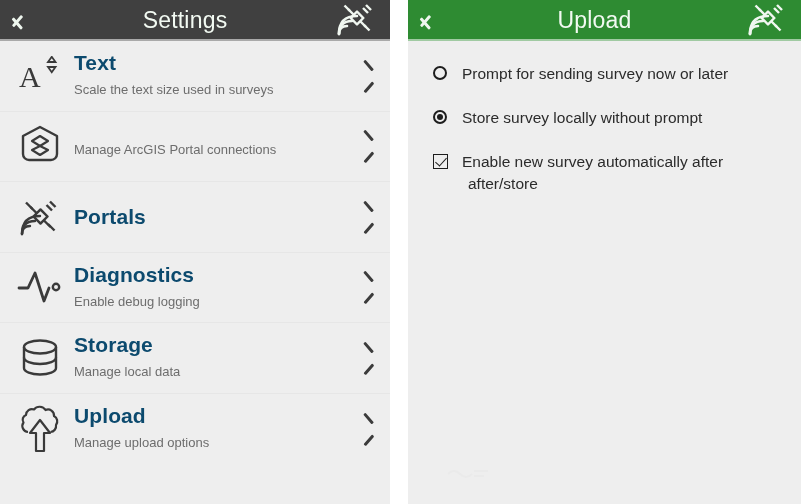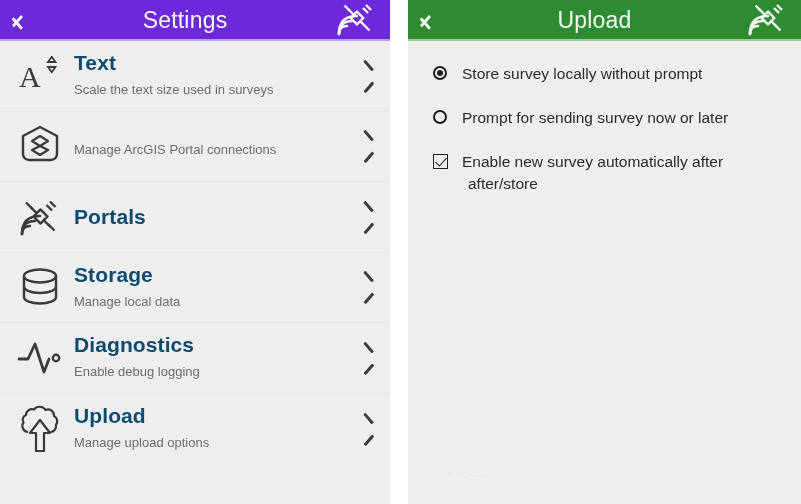--- a/index.html
+++ b/index.html
@@ -34,21 +34,21 @@
 
   
   .appbar {
     position: relative;
     height: 41px;
     background: #2e8b32;
     display: flex;
     align-items: center;
     box-sizing: border-box;
   }
-  .appbar-left  { background: #6d28d9; }
+  .appbar-left  { background: #404040; }
   .appbar-right { background: #2e8b32; }
   .appbar::after {
     content: "";
     position: absolute;
     left: 0; right: 0; bottom: 0;
     height: 2px;
     background: rgba(255,255,255,0.55);
   }
   .back-btn {
     width: 54px;
@@ -325,47 +325,47 @@
         <div class="item-text">
           <div class="item-title">Portals</div>
         </div>
         <div class="item-chevron">
           <span class="fwd-chevron"></span>
         </div>
       </div>
 
       <div class="list-item">
         <div class="item-icon">
+          <svg width="46" height="40" viewBox="0 0 46 40">
+            <path d="M2 21 H11 L18 6 L27 34 L32 21" fill="none" stroke="#3a3a3a" stroke-width="2.8" stroke-linejoin="round" stroke-linecap="round"></path>
+            <circle cx="39" cy="20" r="3.2" fill="none" stroke="#3a3a3a" stroke-width="2.4"></circle>
+          </svg>
+        </div>
+        <div class="item-text">
+          <div class="item-title">Diagnostics</div>
+          <div class="item-sub">Enable debug logging</div>
+        </div>
+        <div class="item-chevron">
+          <span class="fwd-chevron"></span>
+        </div>
+      </div>
+
+      <div class="list-item">
+        <div class="item-icon">
           <svg width="44" height="44" viewBox="0 0 44 44">
             <g fill="none" stroke="#3a3a3a" stroke-width="2.4">
               <ellipse cx="22" cy="11" rx="16" ry="6.5"></ellipse>
               <path d="M6 11 V32 a16 6.5 0 0 0 32 0 V11"></path>
               <path d="M6 21.5 a16 6.5 0 0 0 32 0"></path>
             </g>
           </svg>
         </div>
         <div class="item-text">
           <div class="item-title">Storage</div>
           <div class="item-sub">Manage local data</div>
-        </div>
-        <div class="item-chevron">
-          <span class="fwd-chevron"></span>
-        </div>
-      </div>
-
-      <div class="list-item">
-        <div class="item-icon">
-          <svg width="46" height="40" viewBox="0 0 46 40">
-            <path d="M2 21 H11 L18 6 L27 34 L32 21" fill="none" stroke="#3a3a3a" stroke-width="2.8" stroke-linejoin="round" stroke-linecap="round"></path>
-            <circle cx="39" cy="20" r="3.2" fill="none" stroke="#3a3a3a" stroke-width="2.4"></circle>
-          </svg>
-        </div>
-        <div class="item-text">
-          <div class="item-title">Diagnostics</div>
-          <div class="item-sub">Enable debug logging</div>
         </div>
         <div class="item-chevron">
           <span class="fwd-chevron"></span>
         </div>
       </div>
 
       <div class="list-item">
         <div class="item-icon">
           <svg width="50" height="48" viewBox="0 0 50 48">
             <path d="M13 27 a6 6 0 0 1 -4.5 -9.5 a5 5 0 0 1 2.5 -7.5 a6 6 0 0 1 8 -5.5 a7 7 0 0 1 11.5 0.5 a6 6 0 0 1 8.5 6 a6 6 0 0 1 2 9 a6 6 0 0 1 -5.5 7" fill="none" stroke="#3a3a3a" stroke-width="2.2" stroke-linejoin="round"></path>
@@ -411,33 +411,33 @@
             <path d="M31 1 L36 6"></path>
           </g>
         </svg>
       </div>
     </div>
 
     <div class="options-body">
 
       <div class="option-row">
         <div class="option-ctl">
+          <span class="radio"></span>
+        </div>
+        <div class="option-label">
+          <span>Prompt for sending survey now or later</span>
+        </div>
+      </div>
+
+      <div class="option-row">
+        <div class="option-ctl">
           <span class="radio checked"></span>
         </div>
         <div class="option-label">
           <span>Store survey locally without prompt</span>
-        </div>
-      </div>
-
-      <div class="option-row">
-        <div class="option-ctl">
-          <span class="radio"></span>
-        </div>
-        <div class="option-label">
-          <span>Prompt for sending survey now or later</span>
         </div>
       </div>
 
       <div class="option-row">
         <div class="option-ctl">
           <span class="checkbox checked"></span>
         </div>
         <div class="option-label">
           <span>Enable new survey automatically after</span>
           <span class="line2">after/store</span>

